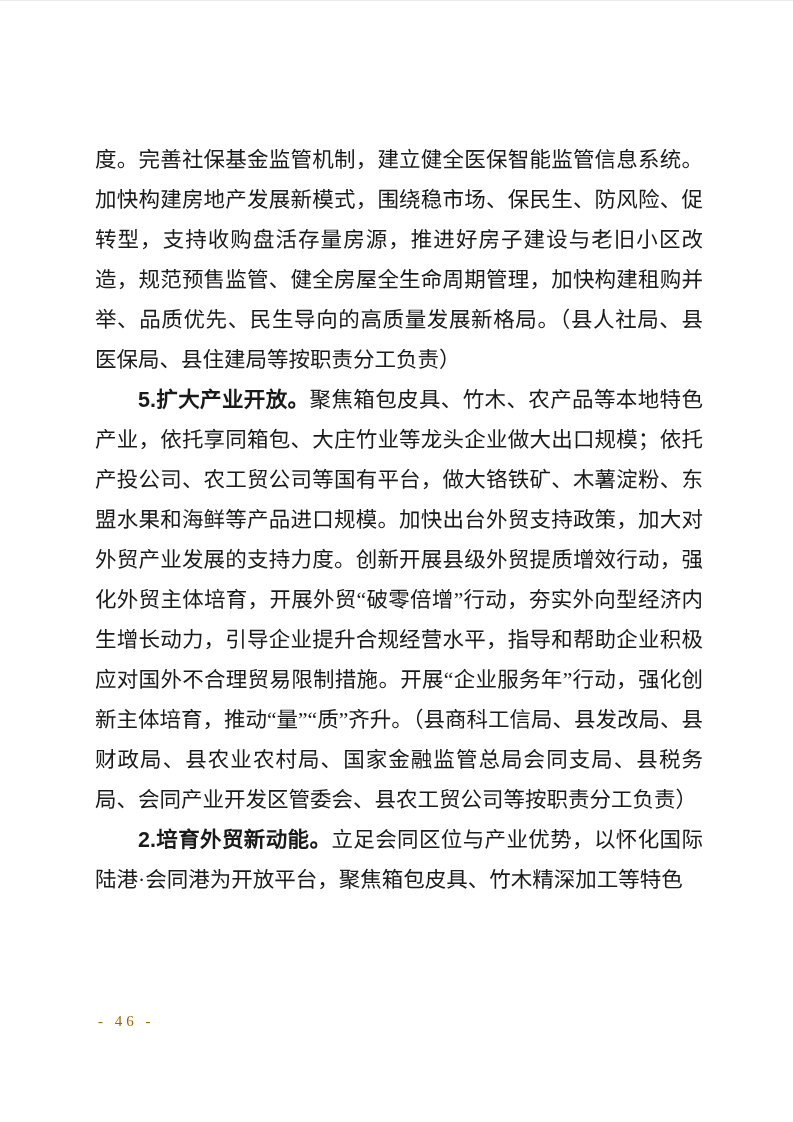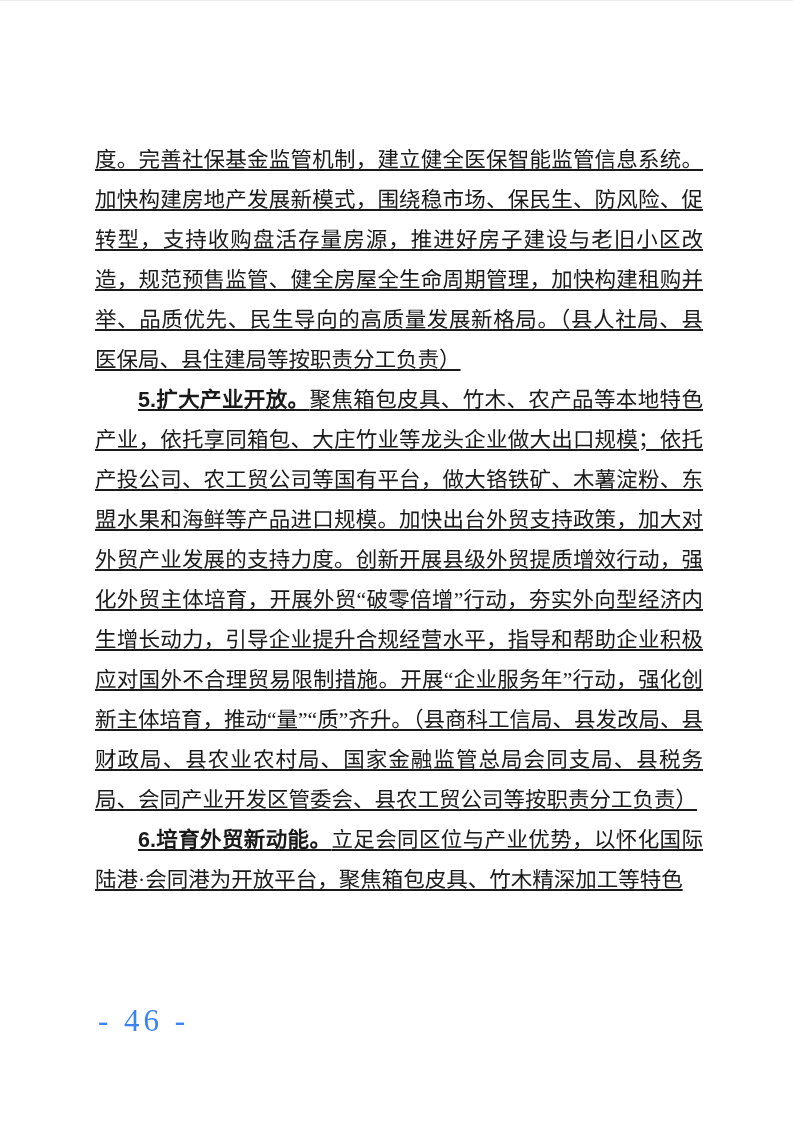--- a/index.html
+++ b/index.html
@@ -23,55 +23,54 @@
     top: 140px;
     width: 608px;
     font-size: 21.5px;
     line-height: 40px;
     text-align: justify;
     text-justify: inter-ideograph;
   }
   .content p {
     margin: 0;
     padding: 0;
-    text-decoration: underline;
   }
   .para-indent {
     text-indent: 43px;
   }
   .section-heading {
     font-weight: 700;
     text-indent: 43px;
     font-family: "Liberation Sans", "DejaVu Sans", sans-serif;
     letter-spacing: 1px;
   }
   .item-lead {
     font-weight: 700;
     font-family: "Liberation Sans", "DejaVu Sans", sans-serif;
   }
   .page-number {
     position: absolute;
     left: 98px;
     top: 1007px;
-    font-size: 31px;
+    font-size: 15px;
     line-height: 28px;
     letter-spacing: 4px;
-    color: #3b82f6;
+    color: #a16207;
     font-family: "Liberation Serif", "DejaVu Serif", serif;
   }
 </style>
 </head>
 <body>
 
 <div class="page">
   <div class="content">
 
     <p class="body-para">度。完善社保基金监管机制，建立健全医保智能监管信息系统。加快构建房地产发展新模式，围绕稳市场、保民生、防风险、促转型，支持收购盘活存量房源，推进好房子建设与老旧小区改造，规范预售监管、健全房屋全生命周期管理，加快构建租购并举、品质优先、民生导向的高质量发展新格局。（县人社局、县医保局、县住建局等按职责分工负责）</p>
 
 
     <p class="body-para para-indent"><span class="item-lead">5.扩大产业开放。</span><span>聚焦箱包皮具、竹木、农产品等本地特色产业，依托享同箱包、大庄竹业等龙头企业做大出口规模；依托产投公司、农工贸公司等国有平台，做大铬铁矿、木薯淀粉、东盟水果和海鲜等产品进口规模。加快出台外贸支持政策，加大对外贸产业发展的支持力度。创新开展县级外贸提质增效行动，强化外贸主体培育，开展外贸“破零倍增”行动，夯实外向型经济内生增长动力，引导企业提升合规经营水平，指导和帮助企业积极应对国外不合理贸易限制措施。开展“企业服务年”行动，强化创新主体培育，推动“量”“质”齐升。（县商科工信局、县发改局、县财政局、县农业农村局、国家金融监管总局会同支局、县税务局、会同产业开发区管委会、县农工贸公司等按职责分工负责）</span></p>
 
-    <p class="body-para para-indent"><span class="item-lead">6.培育外贸新动能。</span><span>立足会同区位与产业优势，以怀化国际陆港·会同港为开放平台，聚焦箱包皮具、竹木精深加工等特色</span></p>
+    <p class="body-para para-indent"><span class="item-lead">2.培育外贸新动能。</span><span>立足会同区位与产业优势，以怀化国际陆港·会同港为开放平台，聚焦箱包皮具、竹木精深加工等特色</span></p>
 
   </div>
 
   <div class="page-number">- 46 -</div>
 </div>
 
 </body></html>

